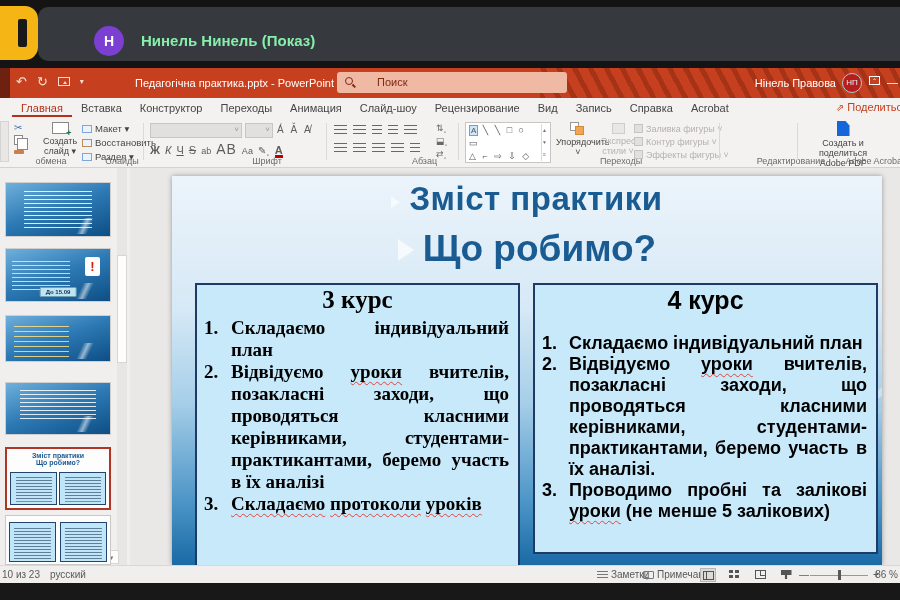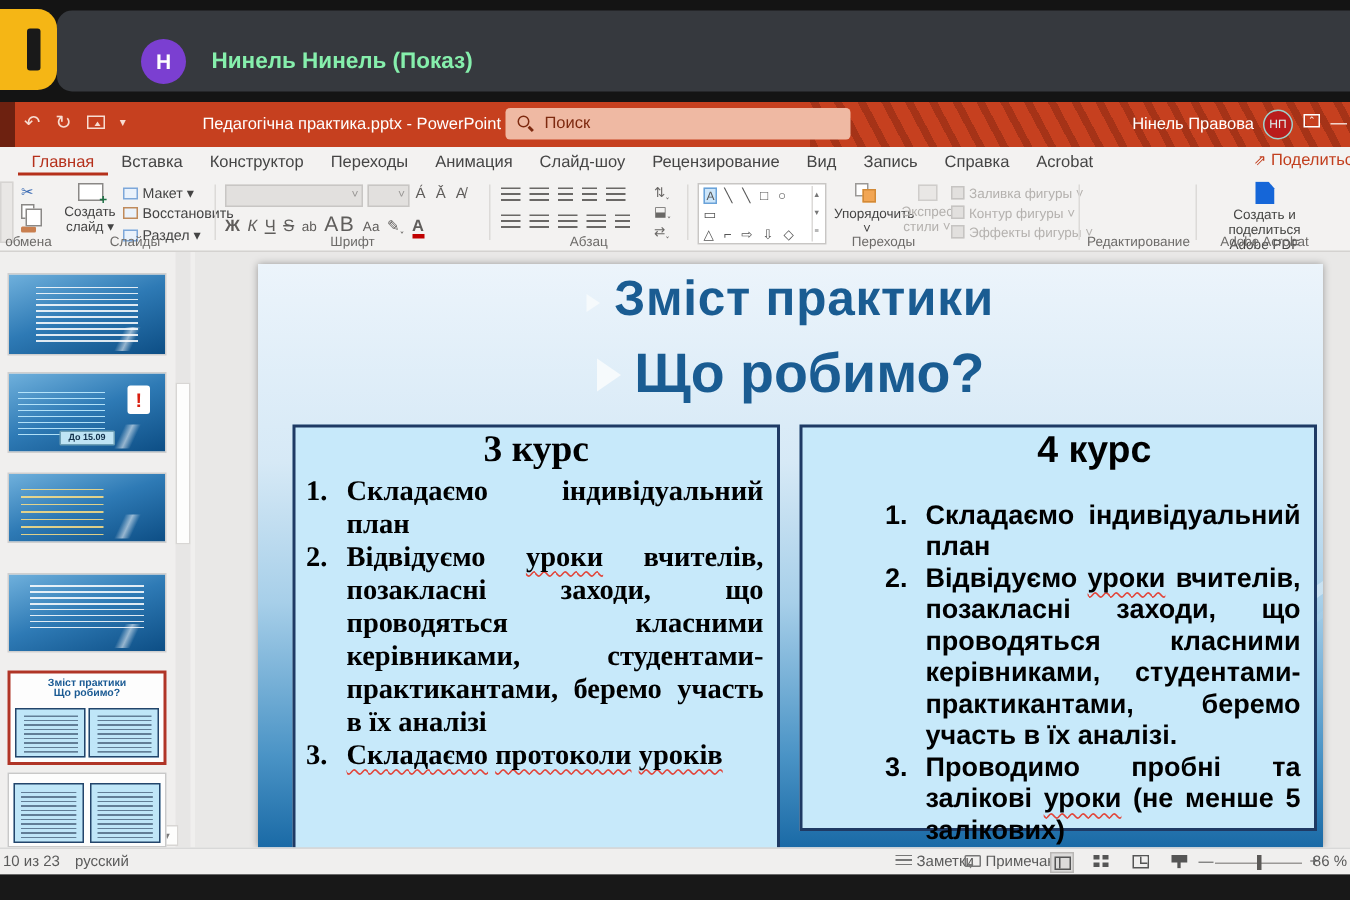--- a/index.html
+++ b/index.html
@@ -21,41 +21,41 @@
   
   .tbar { position:absolute; left:0; top:0; width:900px; height:30px; background:#c6401f; overflow:hidden; }
   .tbar-pattern { position:absolute; right:0; top:0; width:360px; height:30px;
     background:repeating-linear-gradient(62deg, rgba(90,20,6,.30) 0 5px, rgba(0,0,0,0) 5px 14px); }
   .tbar-dark { position:absolute; left:0; top:0; width:10px; height:30px; background:#6d2110; }
   .qat { position:absolute; left:16px; top:6px; color:#f8ddd2; font-size:13px; display:flex; gap:10px; align-items:center; }
   .qat .mon { width:12px; height:9px; border:1px solid #f8ddd2; position:relative; }
   .qat .mon::after { content:''; position:absolute; left:4px; top:1px; border:2px solid transparent; border-bottom:3px solid #f8ddd2; }
   .qat .dd { font-size:8px; }
   .tbar-title { position:absolute; left:135px; top:9px; color:#fff; font-size:11px; white-space:nowrap; }
-  .tbar-search { position:absolute; left:337px; top:4px; width:230px; height:21px; background:#efb9a3; border-radius:3px; color:#7e2a10; font-size:11px; line-height:21px; padding-left:26px; }
+  .tbar-search { position:absolute; left:337px; top:4px; width:230px; height:21px; background:#efb9a3; border-radius:3px; color:#7e2a10; font-size:11px; line-height:21px; padding-left:40px; }
   .mag { position:absolute; left:8px; top:5px; width:8px; height:8px; border:1.5px solid #7e2a10; border-radius:50%; }
   .mag::after { content:''; position:absolute; left:6px; top:7px; width:4px; height:1.5px; background:#7e2a10; transform:rotate(45deg); }
   .tbar-user { position:absolute; right:64px; top:9px; color:#fff; font-size:11px; }
   .tbar-av { position:absolute; right:38px; top:5px; width:20px; height:20px; border-radius:50%; background:#b91c1c; border:1px solid #9fd2cd; color:#dff3f0; font-size:8px; text-align:center; line-height:18px; }
   .wctl { position:absolute; top:8px; color:#fff; font-size:11px; }
   .wi1 { right:20px; } .wi1 b{ display:block; width:11px; height:9px; border:1px solid #fff; font-size:6px; line-height:8px; text-align:center; font-weight:normal;}
   .wi2 { right:2px; }
 
   
   .tabs-row { position:absolute; left:0; top:30px; width:900px; height:21px; background:#f3f2f1; }
   .tabs-inner { position:absolute; left:12px; top:0; display:flex; }
   .tab { padding:4px 9px 3px; font-size:11px; color:#454545; white-space:nowrap; }
   .tab.active { color:#b5301b; font-weight:normal; box-shadow:inset 0 -2px 0 #b5301b;text-align:center; }
   .share-btn { position:absolute; right:-8px; top:3px; color:#c23f1e; font-size:11px; }
   .share-btn .sg { font-size:10px; }
 
   
   .ribbon { position:absolute; left:0; top:51px; width:900px; height:49px; background:#f3f2f1; border-bottom:1px solid #d4d2d0; font-size:9.5px; color:#444; }
   .vsep { position:absolute; top:4px; bottom:7px; width:1px; background:#dcdad8; }
-  .glabel { position:absolute; bottom:1px; font-size:9px; color:#6d6b69; text-align:center; }
+  .glabel { position:absolute; bottom:1px; font-size:9px; color:#6d6b69; text-align:center;margin-left:32px; }
   .paste-sliver { position:absolute; left:0; top:2px; width:9px; height:41px; background:#e9e7e5; border:1px solid #d6d4d2; }
   .clip-icons { position:absolute; left:14px; top:3px; display:flex; flex-direction:column; gap:2px; }
   .ic-cut { color:#3d6db5; font-size:10px; }
   .ic-copy { width:9px; height:10px; border:1px solid #8a8886; position:relative; background:#fff; }
   .ic-copy::after { content:''; position:absolute; left:2px; top:2px; width:9px; height:10px; border:1px solid #8a8886; background:#fff; }
   .ic-brush { width:10px; height:4px; background:#c97f4f; border-radius:1px; margin-top:3px; }
   .newslide { position:absolute; left:40px; top:2px; width:40px; height:43px; text-align:center; font-size:9px; line-height:10px; }
   .ns-icon { width:17px; height:12px; border:1px solid #8a8886; background:#fff; margin:1px auto 2px; position:relative; }
   .ns-icon::after { content:'+'; position:absolute; right:-4px; bottom:-5px; color:#1d7044; font-weight:bold; font-size:9px; }
   .srow-btn { position:absolute; left:82px; font-size:9.5px; white-space:nowrap; }
@@ -127,21 +127,21 @@
   .streak { position:absolute; background:linear-gradient(180deg,rgba(255,255,255,0),rgba(255,255,255,.55),rgba(255,255,255,0)); transform:rotate(55deg); }
   .s1 { right:30px; bottom:40px; width:7px; height:220px; }
   .s2 { right:70px; bottom:10px; width:4px; height:190px; }
   .slide-t1 { position:absolute; left:0; right:0; top:4px; text-align:center; font-size:33px; font-weight:bold; color:#1a5c92; letter-spacing:.5px; }
   .slide-t2 { position:absolute; left:0; right:0; top:52px; text-align:center; font-size:37px; font-weight:bold; color:#1a5c92; }
   .tri { display:inline-block; width:0; height:0; border-style:solid; border-color:transparent; margin-right:9px; }
   .tri-sm { border-width:6px 0 6px 9px; border-left-color:#f6fafc; vertical-align:2px; }
   .tri-lg { border-width:11px 0 11px 16px; border-left-color:#f6fafc; vertical-align:0px; }
   .sbox { position:absolute; top:107px; background:#c7e9fa; border:2px solid #1f3a64; }
   .sbox.bl { left:23px; width:325px; height:360px;font-family:Liberation Serif, serif; }
-  .sbox.br { left:361px; width:345px; height:271px;padding-left:48px; }
+  .sbox.br { left:361px; width:345px; height:271px; }
   .bhead { text-align:center; font-size:25px; font-weight:bold; color:#000; margin-top:1px; }
   .slist { padding:3px 9px 0 7px; }
   .sbox.br .slist { margin-top:15px; }
   .srow { display:flex; }
   .snum { width:27px; font-size:19px; font-weight:bold; color:#000; line-height:1.16; }
   .stxt { flex:1; text-align:justify; font-size:19px; font-weight:bold; color:#000; line-height:1.16; }
   .sbox.br .snum, .sbox.br .stxt { font-size:18px; line-height:1.17; }
   .sq { text-decoration:underline wavy #e2453a 1px; text-underline-offset:3px; text-decoration-skip-ink:none; }
 
   

